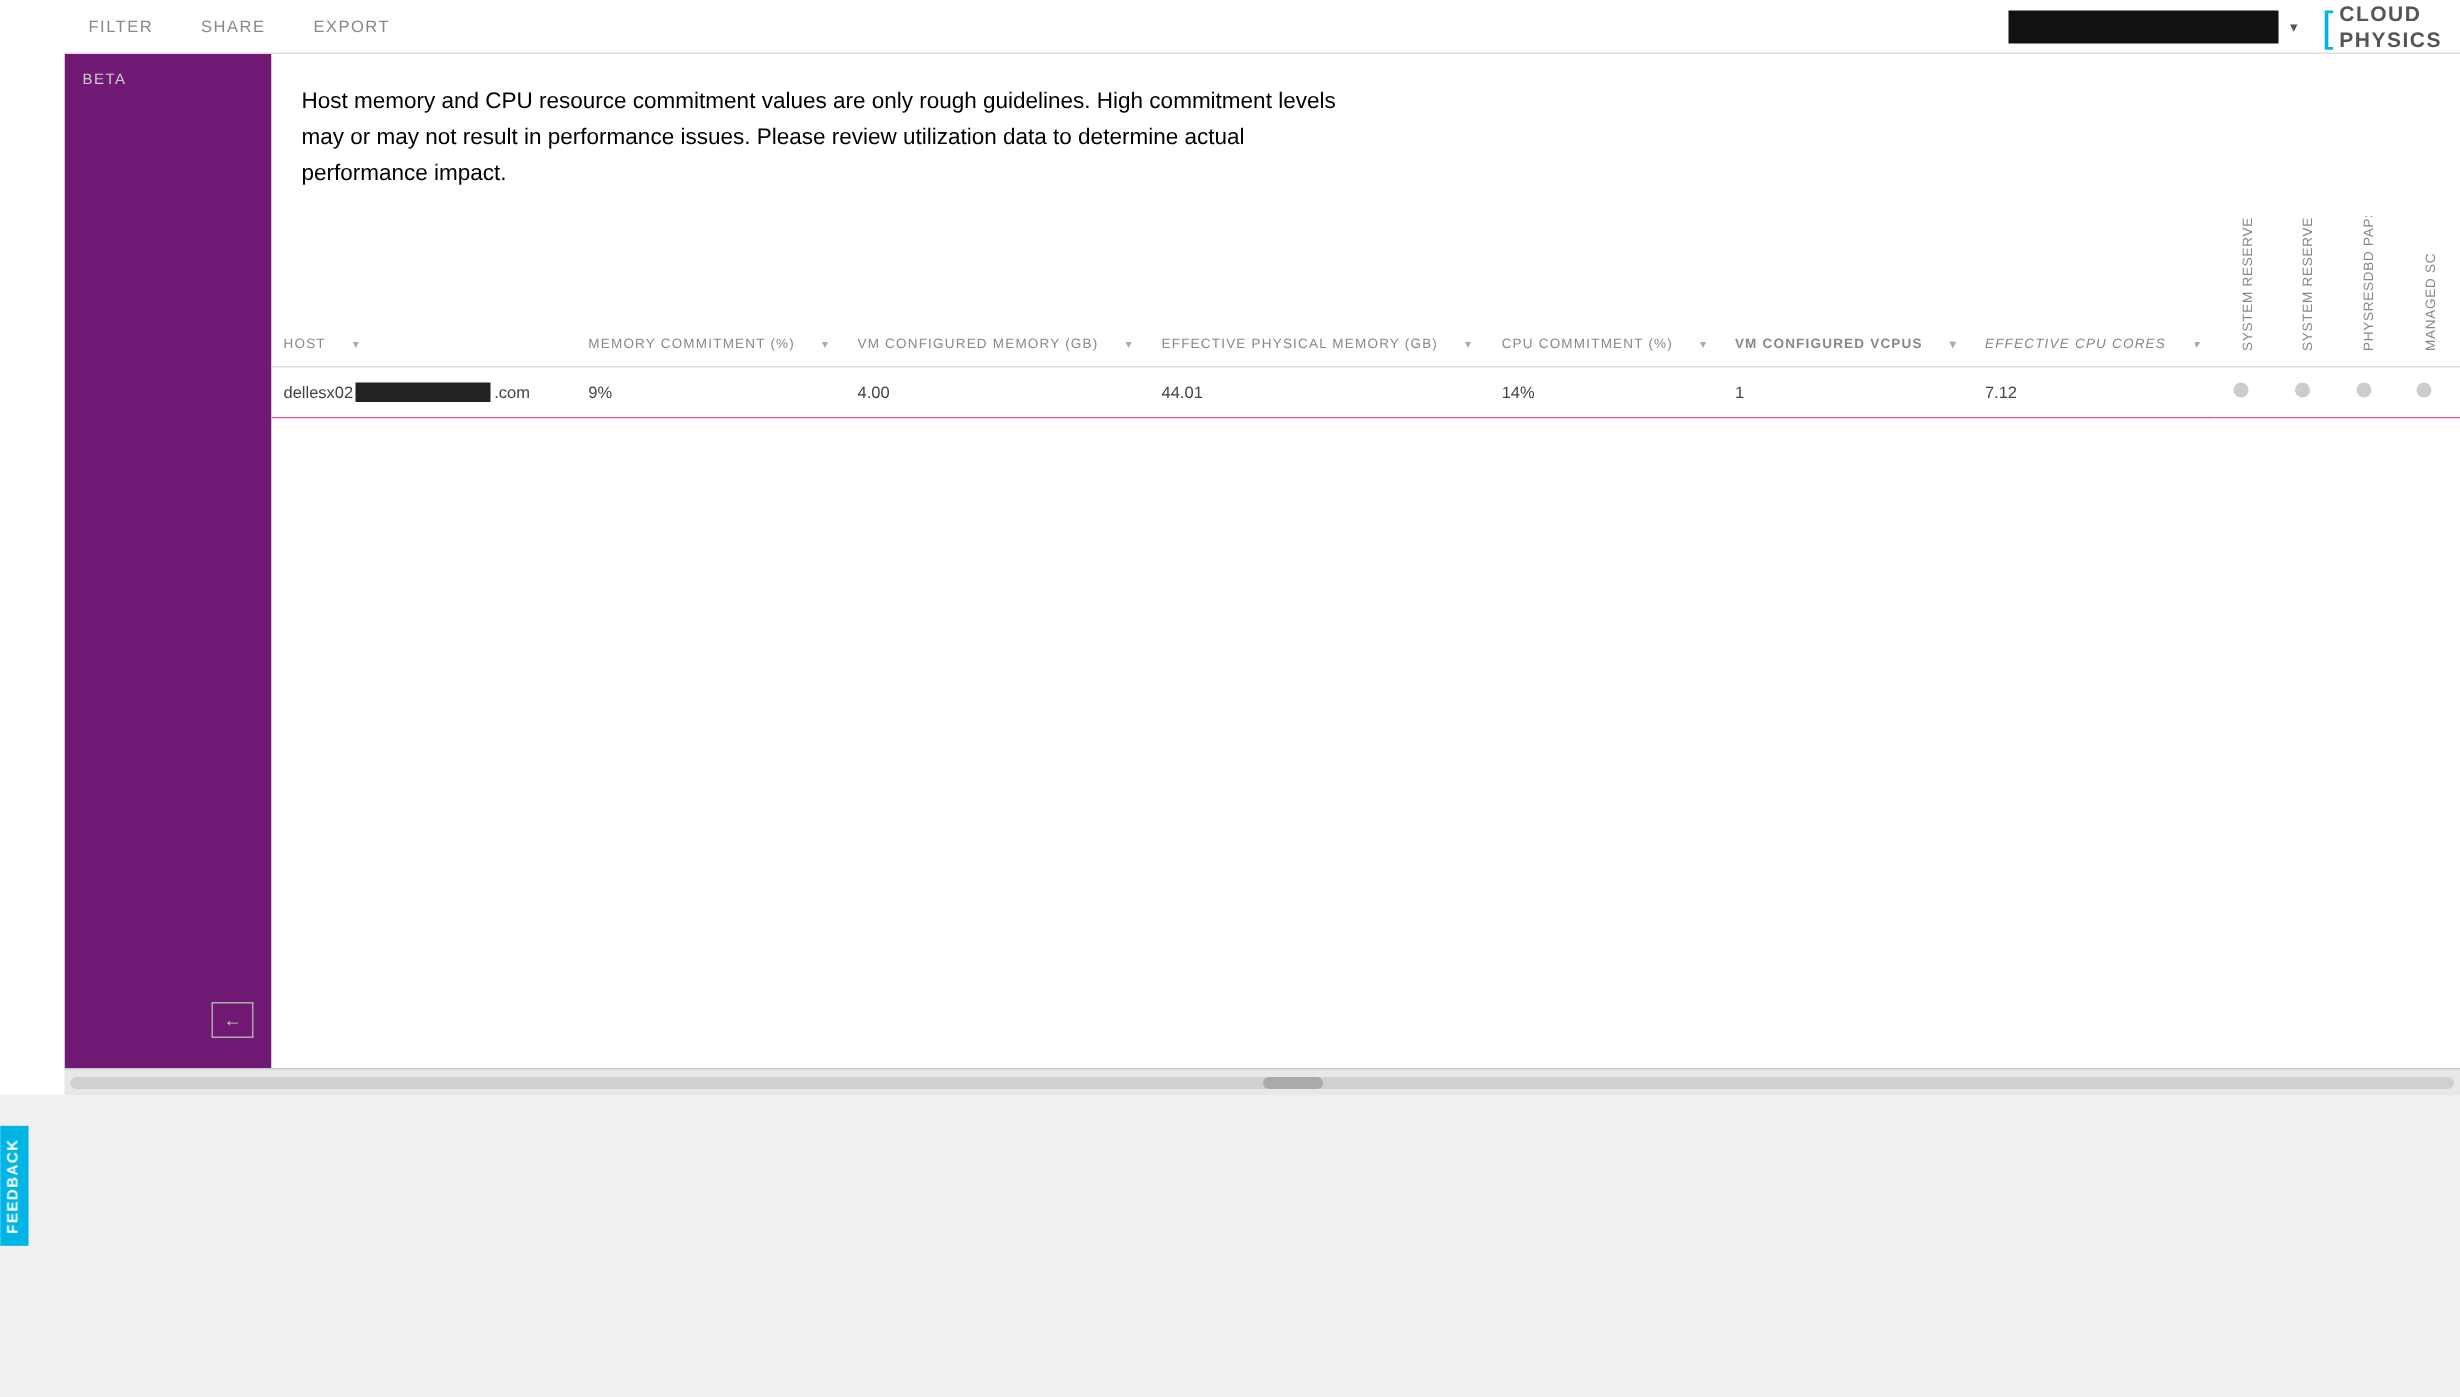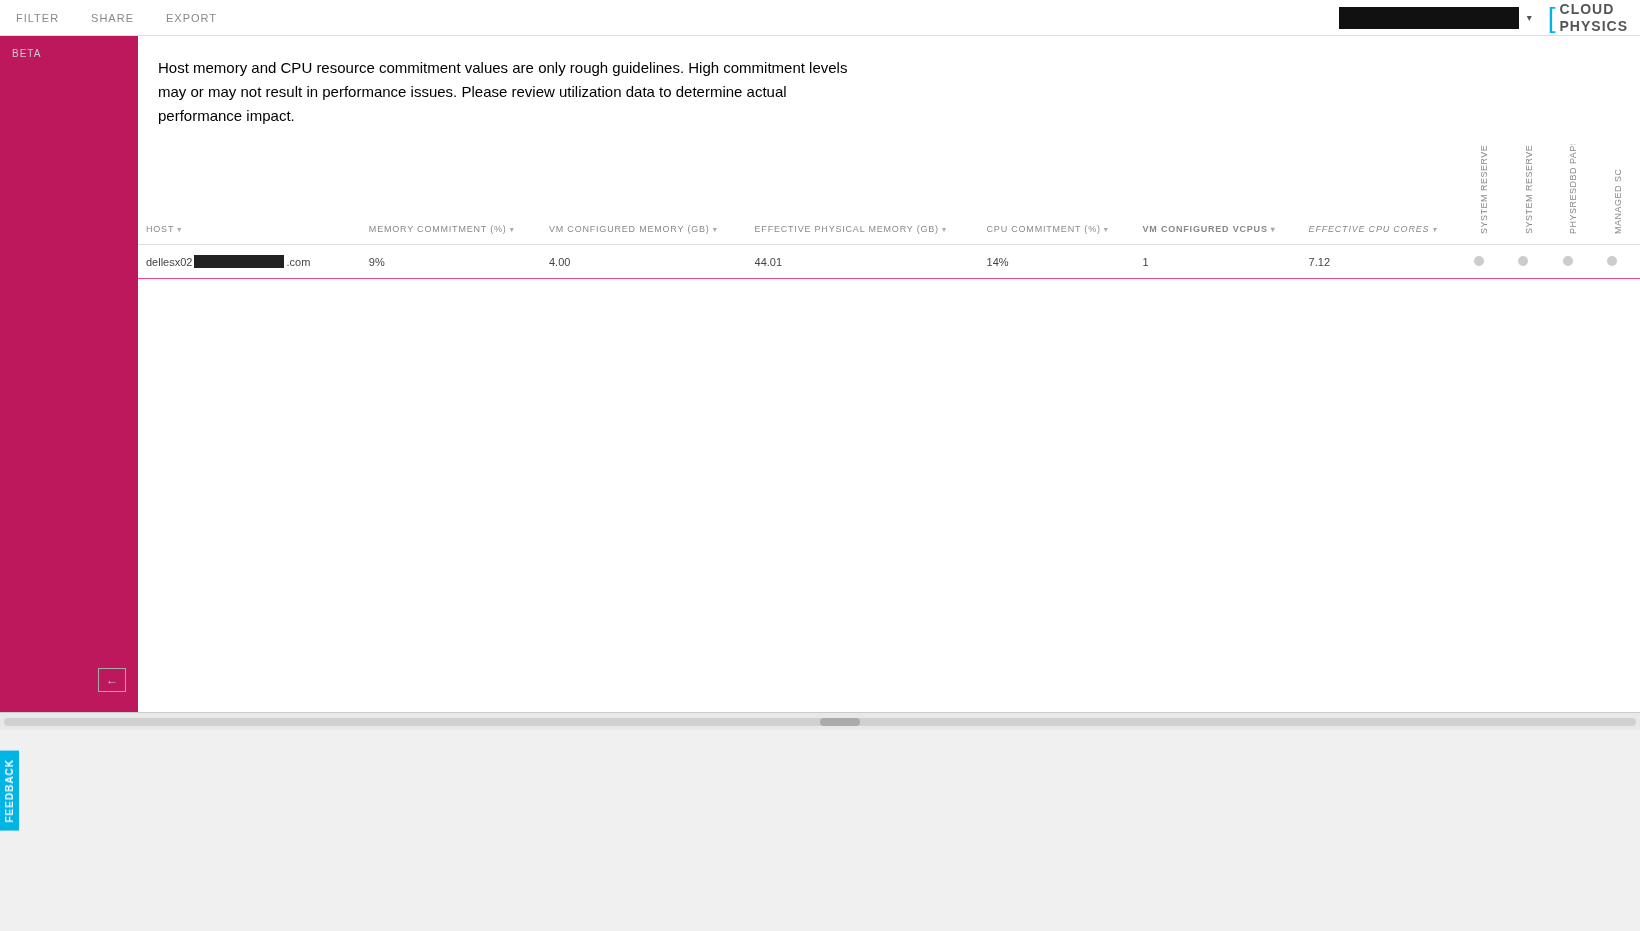--- a/index.html
+++ b/index.html
@@ -4,20 +4,21 @@
   <style>
     * { box-sizing: border-box; margin: 0; padding: 0; }
     body { font-family: Arial, sans-serif; background: #f0f0f0; overflow-x: hidden; }
 
     .app-container {
       display: flex;
       flex-direction: column;
       height: 730px;
       width: 1640px;
       background: #fff;
+      padding-left: 43px;
     }
 
     
     .header {
       display: flex;
       align-items: center;
       height: 36px;
       background: #fff;
       border-bottom: 1px solid #ddd;
       padding: 0 12px;
@@ -76,21 +77,21 @@
     
     .main-layout {
       display: flex;
       flex: 1;
       overflow: hidden;
     }
 
     
     .sidebar {
       width: 138px;
-      background: #be185d;
+      background: #701a75;
       display: flex;
       flex-direction: column;
       padding: 8px 0;
       flex-shrink: 0;
     }
     .sidebar-beta {
       font-size: 10px;
       color: #ccc;
       letter-spacing: 1px;
       text-transform: uppercase;
@@ -163,21 +164,21 @@
       font-weight: normal;
       color: #888;
       letter-spacing: 0.8px;
       text-transform: uppercase;
       vertical-align: bottom;
       white-space: nowrap;
     }
     thead th .col-header-inner {
       display: flex;
       align-items: center;
-      gap: 3px;
+      gap: 18px;
     }
     thead th .sort-arrow {
       color: #aaa;
       font-size: 8px;
     }
     thead th.rotated-header {
       vertical-align: bottom;
     }
     thead th.rotated-header .rotated-text {
       writing-mode: vertical-rl;

